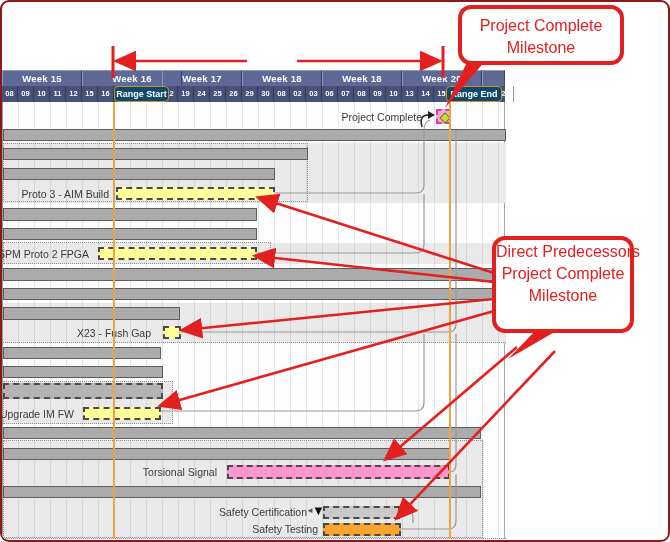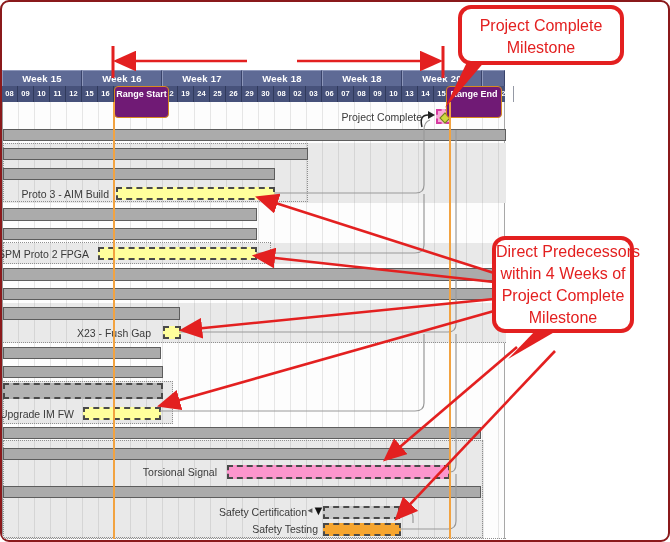--- a/index.html
+++ b/index.html
@@ -10,21 +10,21 @@
   }
   
   #week-band{position:absolute;left:0;top:68px;width:503px;height:16px;background:#5e6a95;z-index:10;}
   .week-cell{position:absolute;top:0;height:16px;box-sizing:border-box;
     border-left:1px solid #8d97ba;border-right:1px solid #39436b;border-top:1px solid #8d97ba;
     color:#fff;font-size:9.5px;font-weight:bold;text-align:center;line-height:16px;letter-spacing:.2px;}
   #day-band{position:absolute;left:0;top:84px;width:503px;height:16px;background:#47527b;z-index:10;}
   .day-cell{position:absolute;top:0;width:16px;height:16px;box-sizing:border-box;
     border-right:1px solid rgba(20,28,55,.45);color:#fff;font-size:7.5px;font-weight:bold;
     text-align:center;line-height:16px;}
-  .range-badge{position:absolute;top:84px;height:32px;background:#701a75;border:1px solid #d8891f;
+  .range-badge{position:absolute;top:84px;height:16px;background:#0c4a6e;border:1px solid #d8891f;
     box-sizing:border-box;border-radius:4px;color:#fff;font-size:9px;font-weight:bold;
     text-align:center;line-height:14px;z-index:12;white-space:nowrap;overflow:hidden;}
   
   #chart{position:absolute;left:0;top:100px;width:503px;height:437px;background:#fdfdfd;
     border-left:1px solid #9a9a9a;border-right:1px solid #a8a8a8;box-sizing:border-box;z-index:5;}
   .bg-light{position:absolute;background:#e9e9e9;}
   #grid{position:absolute;left:0;top:0;width:503px;height:437px;
     background:repeating-linear-gradient(90deg,transparent 0 15px,rgba(110,110,110,.16) 15px 16px);z-index:2;}
   .dotted-box{position:absolute;box-sizing:border-box;border:1px dotted #8f8f8f;z-index:3;}
   .dotted-line{position:absolute;box-sizing:border-box;border-top:1px dotted #8f8f8f;z-index:3;}
@@ -53,21 +53,21 @@
   #four-weeks-label{position:absolute;background:#fff;border-radius:8px;color:#e32020;
     font-size:17px;text-align:center;z-index:70;line-height:25px;}
 </style>
 </head>
 <body>
 
 <div id="canvas">
 
   <div id="week-band">
       <div class="week-cell" style="left: 0px; width: 80px;">Week 15</div>
-      <div class="week-cell" style="left: 80px; width: 80px;">Week 16</div>
+      <div class="week-cell" style="left: 80px; width: 100px;">Week 16</div>
       <div class="week-cell" style="left: 160px; width: 80px;">Week 17</div>
       <div class="week-cell" style="left: 240px; width: 80px;">Week 18</div>
       <div class="week-cell" style="left: 320px; width: 80px;">Week 18</div>
       <div class="week-cell" style="left: 400px; width: 80px;">Week 20</div>
       <div class="week-cell" style="left: 480px; width: 23px;"></div>
     </div>
   <div id="day-band">
       <div class="day-cell" style="left: 0px;">08</div>
       <div class="day-cell" style="left: 16px;">09</div>
       <div class="day-cell" style="left: 32px;">10</div>
@@ -189,18 +189,17 @@
     </svg>
 
 
   <div class="callout" id="callout-milestone" style="left: 456px; top: 3px; width: 166px; height: 60px;">
     <div>Project Complete</div>
     <div>Milestone</div>
   </div>
 
   <div class="callout" id="callout-preds" style="left: 490px; top: 234px; width: 142px; height: 97px;">
     <div>Direct Predecessors</div>
-    <div>within 4 Weeks of</div>
     <div>Project Complete</div>
     <div>Milestone</div>
   </div>
 
 </div>
 
 </body></html>

